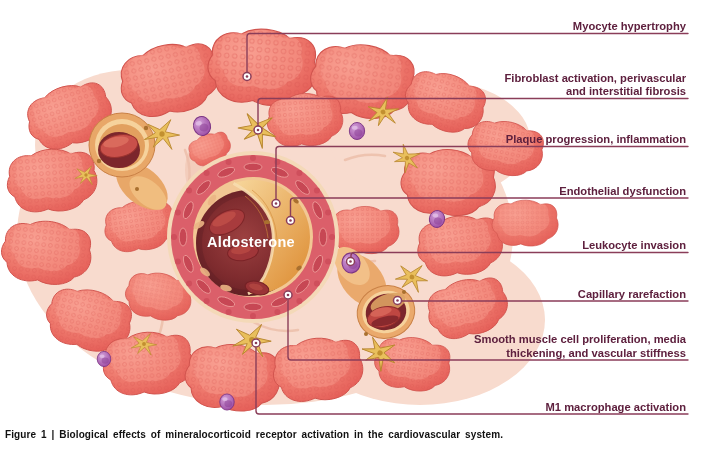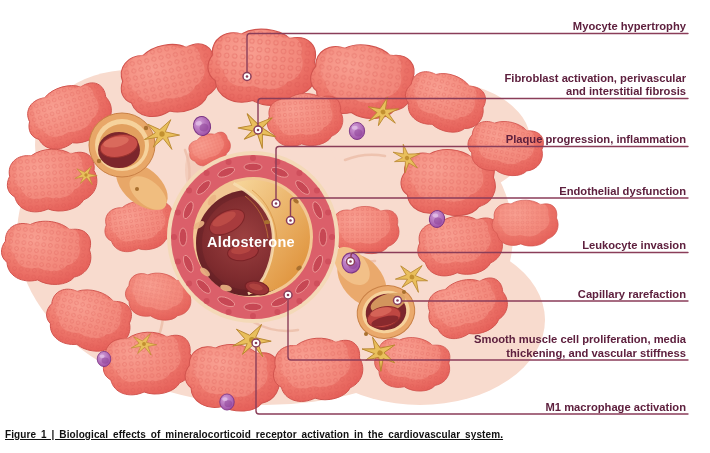--- a/index.html
+++ b/index.html
@@ -1,19 +1,19 @@
 <!DOCTYPE html>
 <html><head>
 <meta charset="utf-8">
 <style>
   html,body{margin:0;padding:0;background:#fff;}
   .page{position:relative;width:710px;height:453px;background:#fff;overflow:hidden;
         font-family:"Liberation Sans",sans-serif;}
   .caption{position:absolute;left:5px;top:429px;width:700px;
-           font-size:10px;font-weight:bold;color:#111;word-spacing:2px;letter-spacing:0.1px;text-decoration:underline;}
+           font-size:10px;font-weight:bold;color:#111;word-spacing:2px;letter-spacing:0.1px;}
   svg text{font-family:"Liberation Sans",sans-serif;}
   .fig-label{font-size:11.2px;font-weight:bold;fill:#5e203e;}
   .leader{stroke:#8a3d59;stroke-width:1.4;fill:none;stroke-linecap:round;stroke-linejoin:round;}
   .marker-ring{fill:#ffffff;stroke:#8a3d59;stroke-width:1.5;}
   .marker-dot{fill:#8a3d59;}
   .myo-body{fill:url(#gMyo);stroke:#d1544e;stroke-width:1;}
   .myo-top{fill:#f7998b;opacity:.5;}
   .myo-tex{fill:url(#dots);stroke:none;}
   .media-cell{fill:#c74754;stroke:#f2a9a4;stroke-width:.7;}
   .bump{fill:#cf4f5c;}

